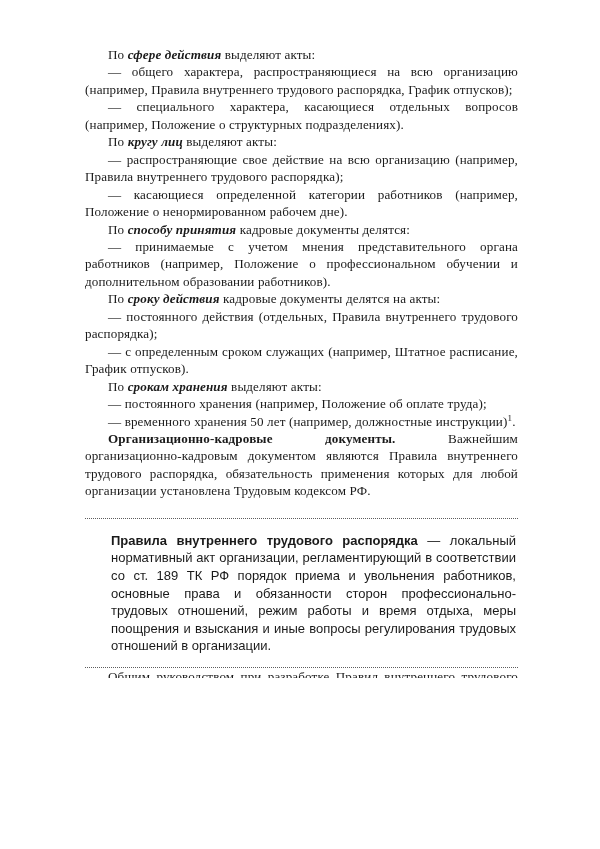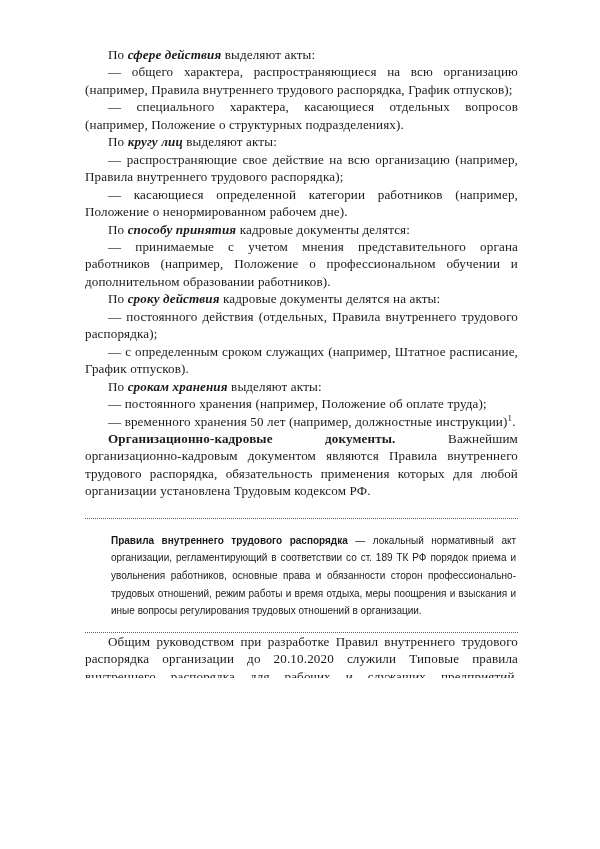--- a/index.html
+++ b/index.html
@@ -54,21 +54,21 @@
   .callout {
     margin: 18px 0 0 0;
     padding: 13px 0 12px 0;
     border-top: 1px dotted #5d5d5d;
     border-bottom: 1px dotted #5d5d5d;
   }
   .callout p {
     margin: 0;
     padding: 0 2px 0 26px;
     font-family: "Liberation Sans", "DejaVu Sans", sans-serif;
-    font-size: 10px;
+    font-size: 13px;
     line-height: 17.6px;
     text-align: justify;
     text-indent: 0;
     color: #1a1a1a;
   }
   .callout b {
     font-weight: bold;
   }
 
   .after-callout {

